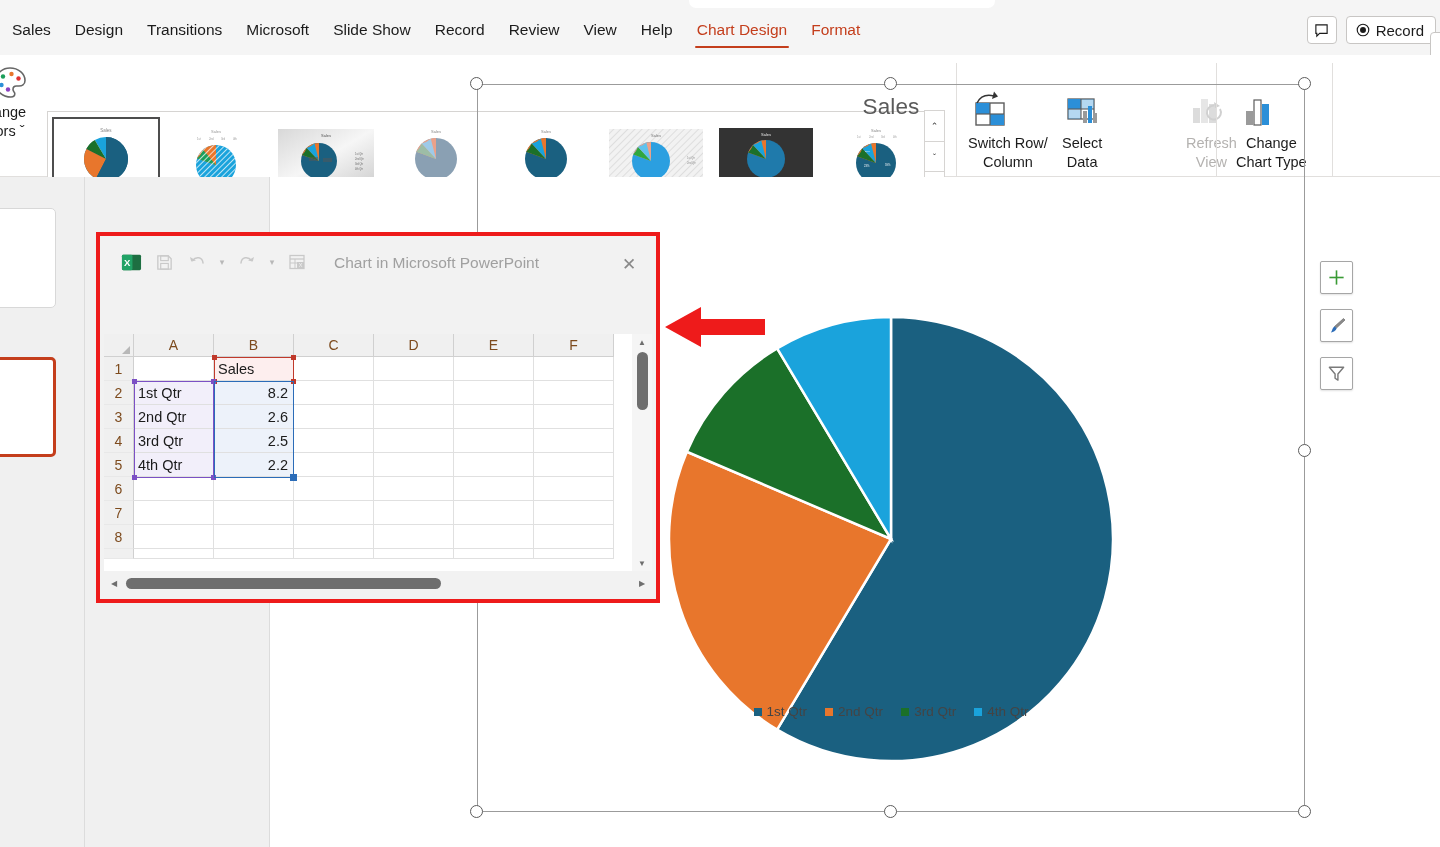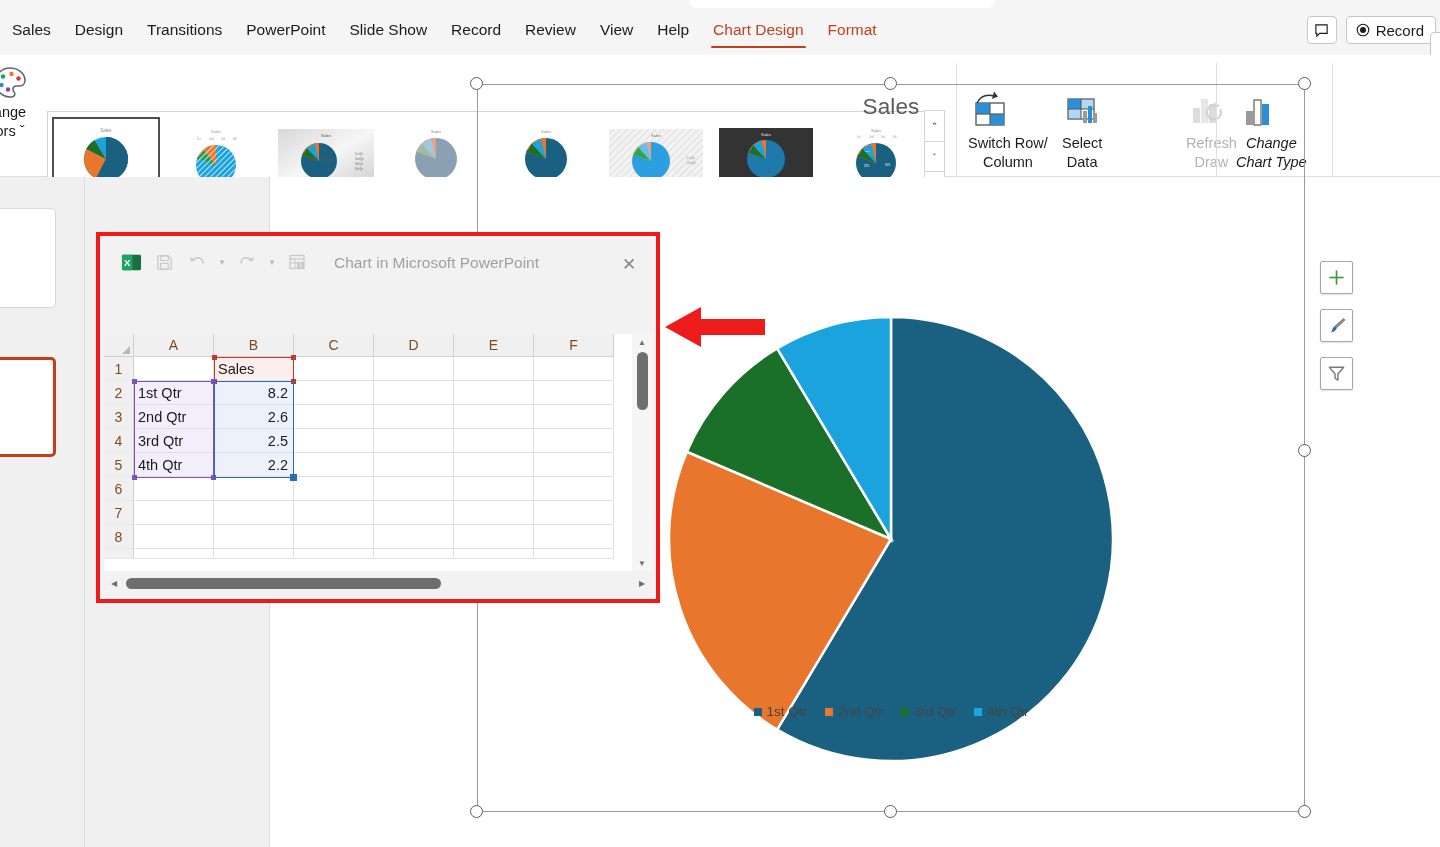--- a/index.html
+++ b/index.html
@@ -94,21 +94,21 @@
     display:flex; align-items:center; justify-content:center;
     cursor:pointer; font-size:9px; color:#333; margin-top:-1px;
   }
   #chart-styles-label {
     position:absolute; left:0; top:146px; width:894px;
     text-align:center; font-size:13.5px; color:#444;
   }
 
   
   #data-group { position:absolute; left:958px; top:4px; width:250px; height:150px; }
-  #type-group { position:absolute; left:1218px; top:4px; width:115px; height:150px;font-style:italic; }
+  #type-group { position:absolute; left:1218px; top:4px; width:115px; height:150px; }
   .grp-divider {
     position:absolute; top:8px; width:1px; height:128px; background:#e1dfdd;
   }
   .big-btn {
     position:absolute; top:20px; display:flex; flex-direction:column;
     align-items:flex-start; cursor:pointer; width:72px;
   }
   .big-btn .bb-ico { height:52px; display:flex; align-items:flex-end; justify-content:center; }
   .big-btn .bb-lbl {
     font-size:14.5px; color:#1b1b1b; text-align:center; line-height:19px;
@@ -248,21 +248,21 @@
 </style>
 </head>
 <body>
 
 <div id="ribbon-tabs">
   <div id="tabbar-topnub"></div>
   <div id="tab-strip">
     <div class="tab">Sales</div>
     <div class="tab">Design</div>
     <div class="tab">Transitions</div>
-    <div class="tab">PowerPoint</div>
+    <div class="tab">Microsoft</div>
     <div class="tab">Slide Show</div>
     <div class="tab">Record</div>
     <div class="tab">Review</div>
     <div class="tab">View</div>
     <div class="tab">Help</div>
     <div class="tab active-ctx">Chart Design</div>
     <div class="tab ctx">Format</div>
   </div>
   <div id="tab-right-group">
     <div class="rt-btn" id="comment-btn">
@@ -541,21 +541,21 @@
       <div class="bb-ico">
         <svg width="42" height="42" viewBox="0 0 42 42">
           <rect x="7" y="19" width="7" height="15" fill="#dcdcdc"></rect>
           <rect x="15" y="10" width="7" height="24" fill="#e6e6e6"></rect>
           <rect x="23" y="15" width="7" height="19" fill="#dcdcdc"></rect>
           <path d="M34 20 a7 7 0 1 1 -6 -3.5" fill="none" stroke="#d0d0d0" stroke-width="2"></path>
           <path d="M28 13 L29 19 L34 17 Z" fill="#d0d0d0"></path>
         </svg>
       </div>
       <div class="bb-lbl">Refresh
-Draw</div>
+View</div>
     </div>
 
     <div class="grp-label" style="left:0; width:250px;">Data</div>
   </div>
 
   <div class="grp-divider" style="left:1216px;"></div>
   <div id="type-group">
     <div class="big-btn" style="left:18px; width:96px;">
       <div class="bb-ico">
         <svg width="42" height="42" viewBox="0 0 42 42">

